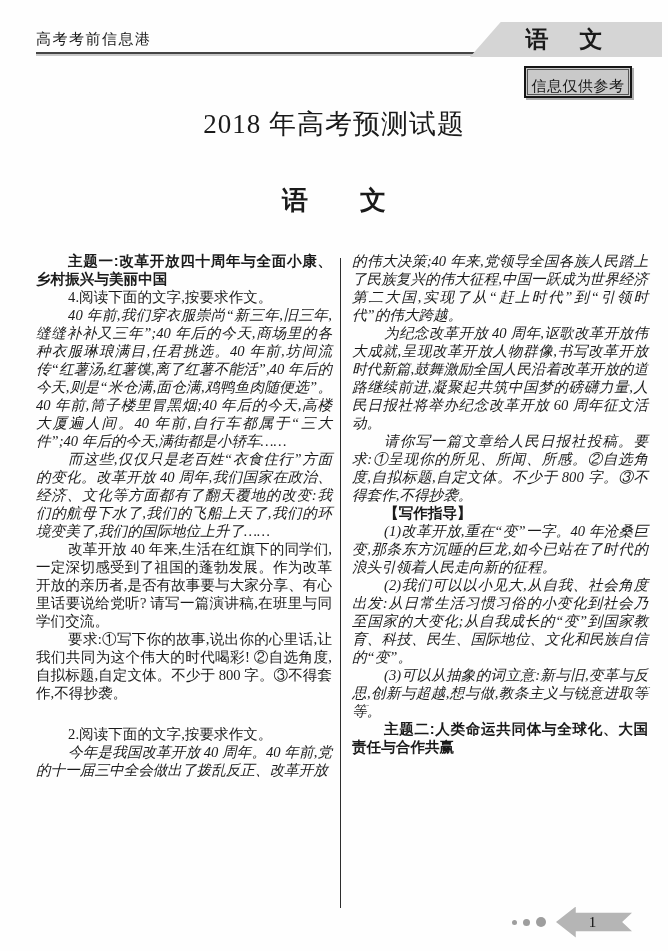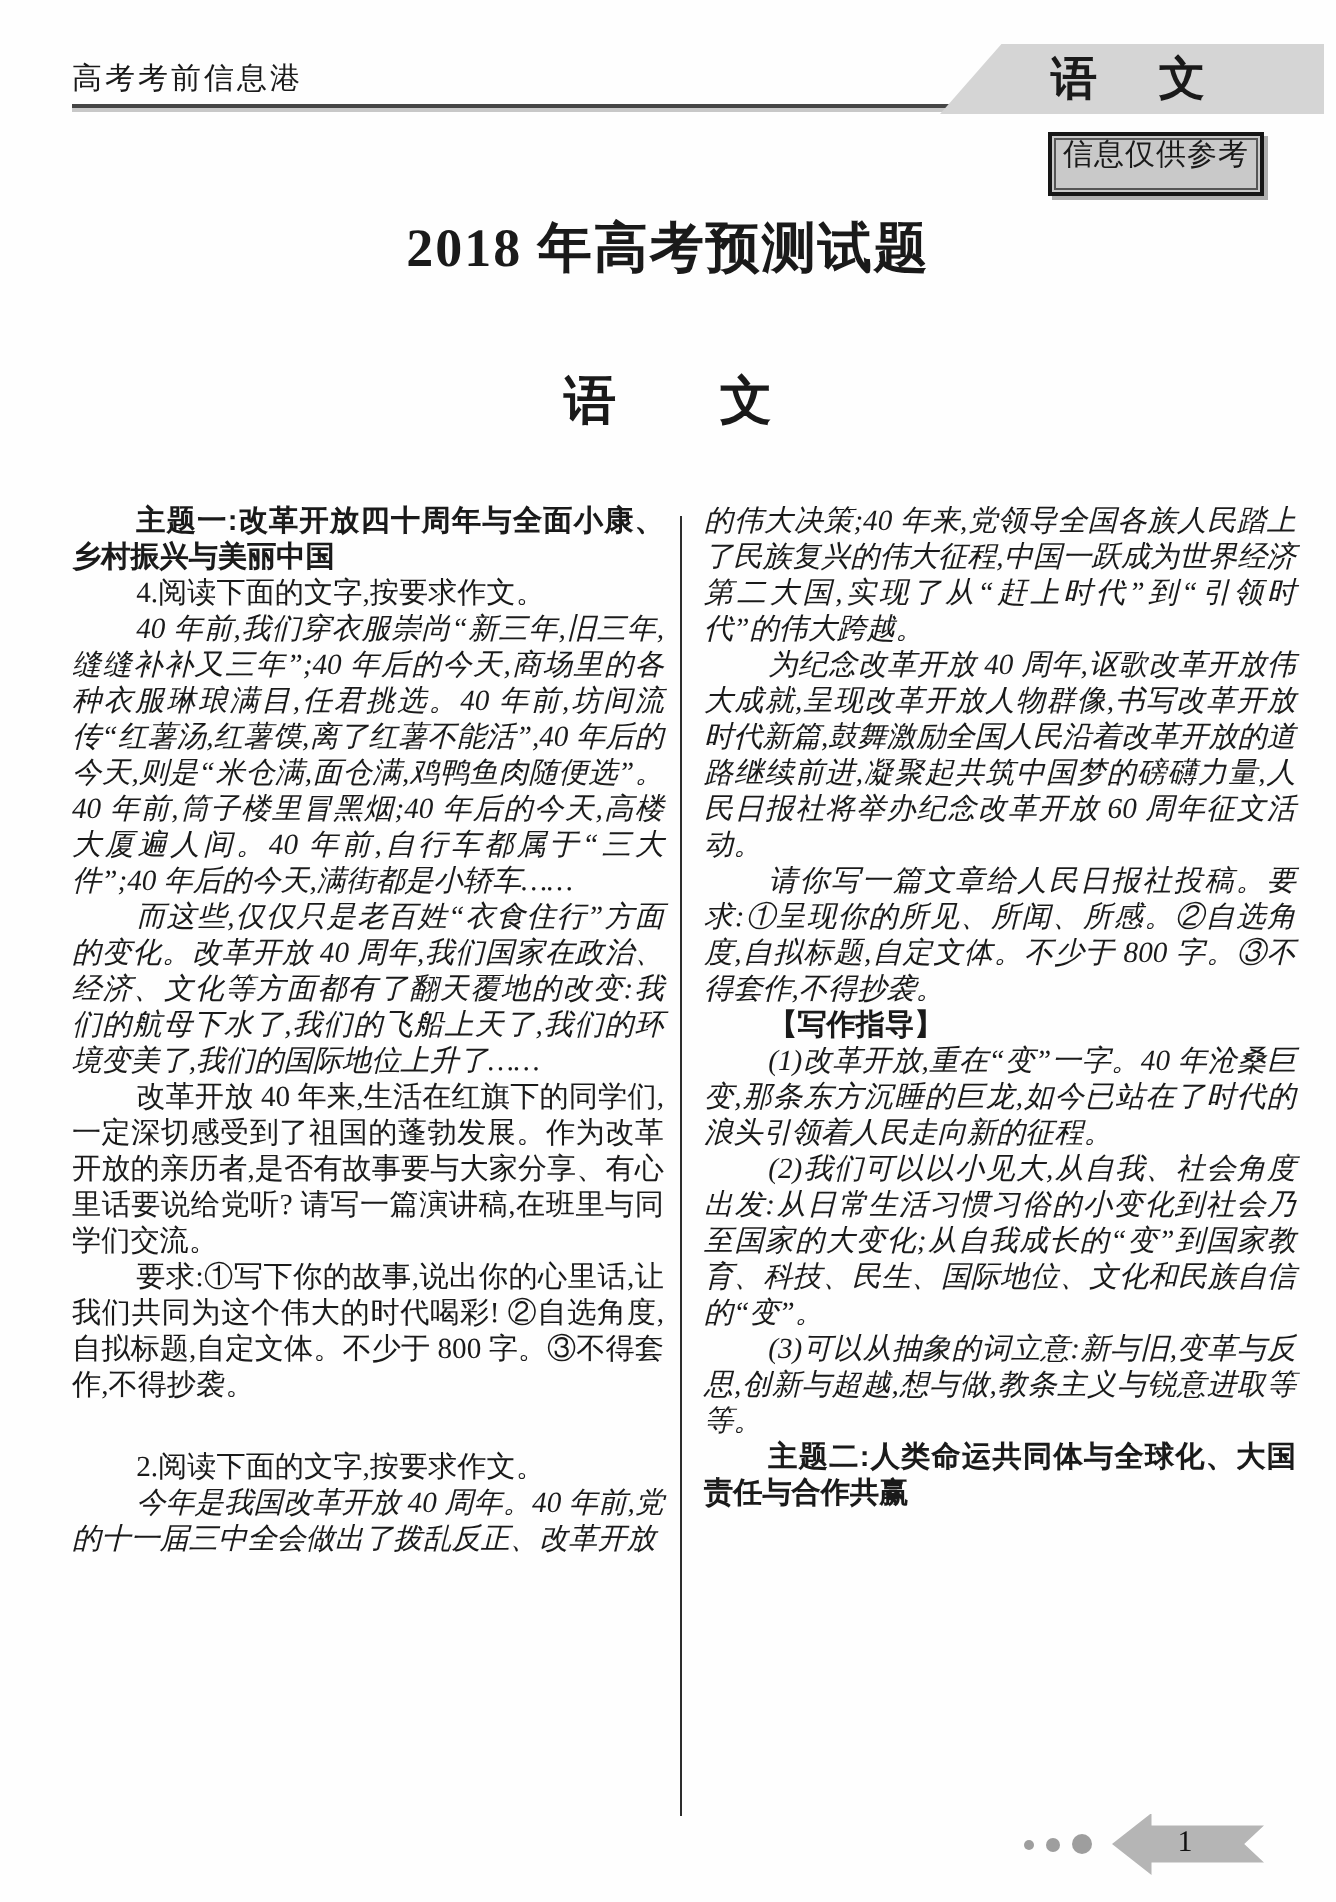--- a/index.html
+++ b/index.html
@@ -22,28 +22,28 @@
     position:absolute;left:470px;top:22px;width:192px;height:35px;
     background:#d5d5d5;
     clip-path:polygon(16% 0,100% 0,100% 100%,0 100%);
     display:flex;align-items:center;justify-content:center;
     font-weight:bold;font-size:23px;letter-spacing:4px;
   }
   .notice-badge{
     position:absolute;left:524px;top:66px;width:104px;height:28px;
     background:#c9c9c9;border:2px solid #161616;
     box-shadow:2px 2px 0 #aeaeae, inset 0 0 0 1px #c9c9c9, inset 0 0 0 2px #555;
-    display:flex;align-items:flex-start;justify-content:center;
+    display:flex;align-items:flex-end;justify-content:center;
     font-size:15px;letter-spacing:0.5px;
   }
 
   
   .title{
     position:absolute;left:0;top:106px;width:668px;margin:0;
-    text-align:center;font-size:27px;font-weight:bold;letter-spacing:1px;
+    text-align:center;font-size:27px;font-weight:normal;letter-spacing:1px;
   }
   .subtitle{
     position:absolute;left:0;top:183px;width:668px;margin:0;
     text-align:center;font-size:26px;font-weight:bold;
   }
 
   
   .columns{position:absolute;left:36px;top:252px;width:612px;height:664px;}
   .col{
     position:absolute;top:0;width:296px;

